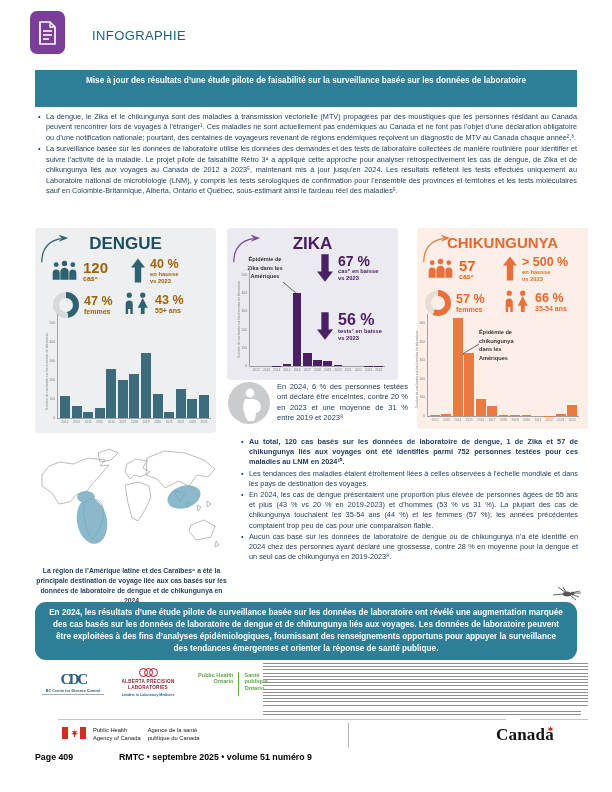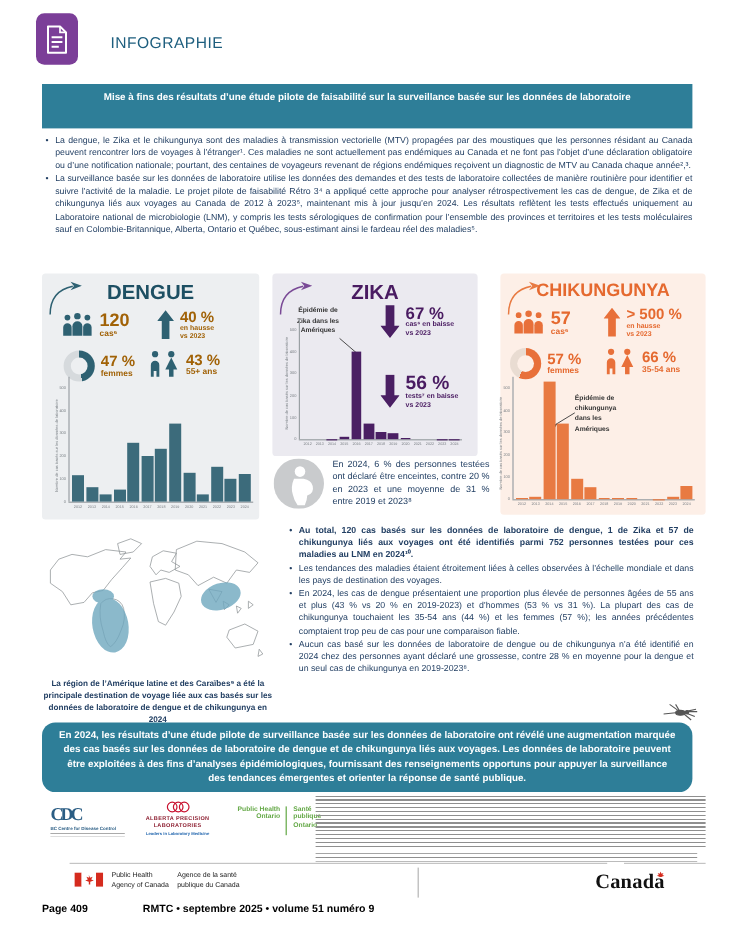--- a/index.html
+++ b/index.html
@@ -74,21 +74,21 @@
   .findings{position:absolute;left:240px;top:437px;width:338px;font-size:7.3px;line-height:1.4;color:#223f63}
   .findings li{margin-bottom:3px}
   .findings li.strong{font-weight:bold}
 
   
   .conclusion{position:absolute;left:35px;top:602px;width:542px;height:58px;background:#2e7e98;border-radius:11px;color:#fff;font-weight:bold;font-size:8.2px;line-height:1.45;text-align:center;padding:5px 14px}
 
   
   .fineprint{position:absolute;left:263px;top:663px;width:325px;height:44px;background:repeating-linear-gradient(to bottom,#8f8f8f 0,#8f8f8f 1px,transparent 1px,transparent 3.2px)}
   .fineprint2{position:absolute;left:263px;top:711px;width:318px;height:7px;background:repeating-linear-gradient(to bottom,#8f8f8f 0,#8f8f8f 1px,transparent 1px,transparent 3.4px)}
-  .logo-bccdc{position:absolute;left:42px;top:672px;width:62px;}
+  .logo-bccdc{position:absolute;left:42px;top:672px;width:62px;text-align:center}
   .logo-bccdc .mark{font-family:"Liberation Serif",serif;font-weight:bold;font-size:15px;letter-spacing:-2.5px;color:#2a5d84;line-height:1}
   .logo-bccdc .nm{font-size:3.8px;font-weight:bold;color:#2a5d84;margin-top:2px}
   .logo-bccdc .sub{height:3px;margin-top:1px;background:repeating-linear-gradient(to bottom,#aaa 0,#aaa .8px,transparent .8px,transparent 3px)}
   .logo-apl{position:absolute;left:112px;top:668px;width:72px;text-align:center}
   .logo-apl .rings{display:flex;justify-content:center}
   .logo-apl .rings span{width:9px;height:9px;border:1.6px solid #c8102e;border-radius:50%;margin:0 -2px}
   .logo-apl .nm{font-size:4.6px;font-weight:bold;color:#8c1d2f;letter-spacing:.3px;margin-top:2px;line-height:1.3}
   .logo-apl .tg{font-size:3.5px;font-weight:bold;color:#1f64ad;margin-top:2px}
   .logo-pho{position:absolute;left:198px;top:672px;display:flex;gap:5px;align-items:flex-start;color:#62a744;font-weight:bold;font-size:5.6px;line-height:1.15}
   .logo-pho .divider{width:1px;height:24px;background:#62a744}
@@ -114,21 +114,21 @@
       <path d="M2 2 h10 l5 5 v17 h-15 z" fill="none" stroke="#fff" stroke-width="1.7" stroke-linejoin="round"></path>
       <path d="M12 2 v5 h5" fill="none" stroke="#fff" stroke-width="1.4"></path>
       <line x1="5" y1="11" x2="14" y2="11" stroke="#fff" stroke-width="1.6"></line>
       <line x1="5" y1="15" x2="14" y2="15" stroke="#fff" stroke-width="1.6"></line>
       <line x1="5" y1="19" x2="11" y2="19" stroke="#fff" stroke-width="1.6"></line>
     </svg>
   </div>
   <div class="badge-label">INFOGRAPHIE</div>
 
   <div class="title-bar">
-    <div class="subtitle">Mise à fins des résultats d’une étude pilote de faisabilité sur la surveillance basée sur les données de laboratoire</div>
+    <div class="subtitle">Mise à jour des résultats d’une étude pilote de faisabilité sur la surveillance basée sur les données de laboratoire</div>
   </div>
 
   <ul class="bullets intro">
     <li>La dengue, le Zika et le chikungunya sont des maladies à transmission vectorielle (MTV) propagées par des moustiques que les personnes résidant au Canada peuvent rencontrer lors de voyages à l’étranger¹. Ces maladies ne sont actuellement pas endémiques au Canada et ne font pas l’objet d’une déclaration obligatoire ou d’une notification nationale; pourtant, des centaines de voyageurs revenant de régions endémiques reçoivent un diagnostic de MTV au Canada chaque année²,³.</li>
     <li>La surveillance basée sur les données de laboratoire utilise les données des demandes et des tests de laboratoire collectées de manière routinière pour identifier et suivre l’activité de la maladie. Le projet pilote de faisabilité Rétro 3⁴ a appliqué cette approche pour analyser rétrospectivement les cas de dengue, de Zika et de chikungunya liés aux voyages au Canada de 2012 à 2023⁵, maintenant mis à jour jusqu’en 2024. Les résultats reflètent les tests effectués uniquement au Laboratoire national de microbiologie (LNM), y compris les tests sérologiques de confirmation pour l’ensemble des provinces et territoires et les tests moléculaires sauf en Colombie-Britannique, Alberta, Ontario et Québec, sous-estimant ainsi le fardeau réel des maladies⁵.</li>
   </ul>
 
   <section class="panel" id="panel-dengue">
     <svg class="plane" viewBox="0 0 36 36">
       <path d="M4 33 Q4 12 24 8" fill="none" stroke="#2e6172" stroke-width="1.3"></path>

